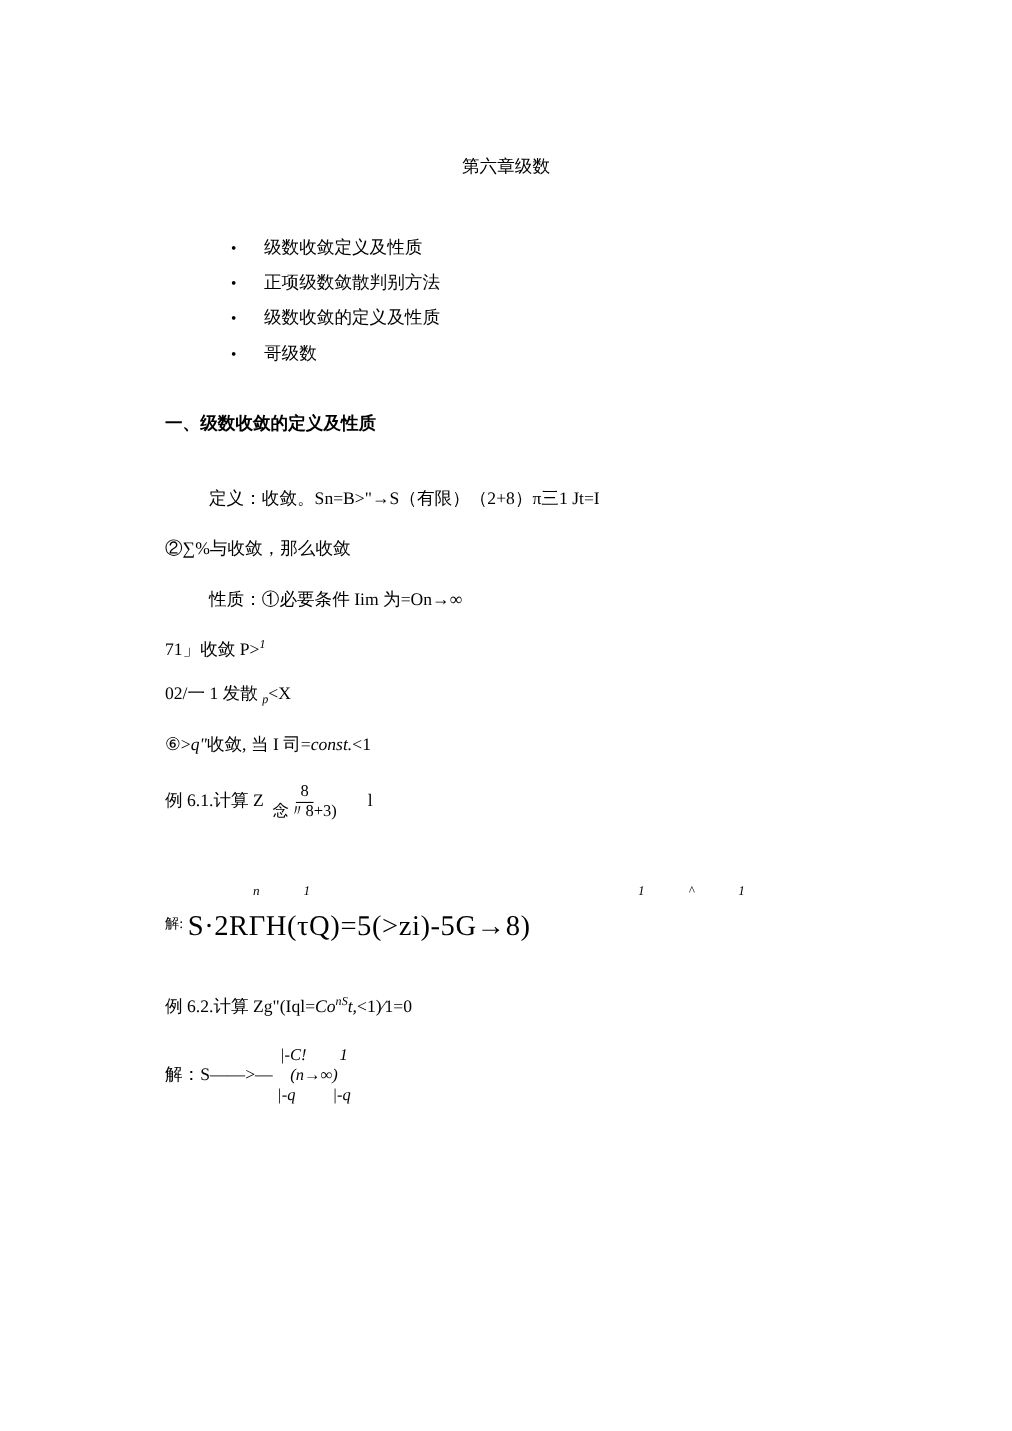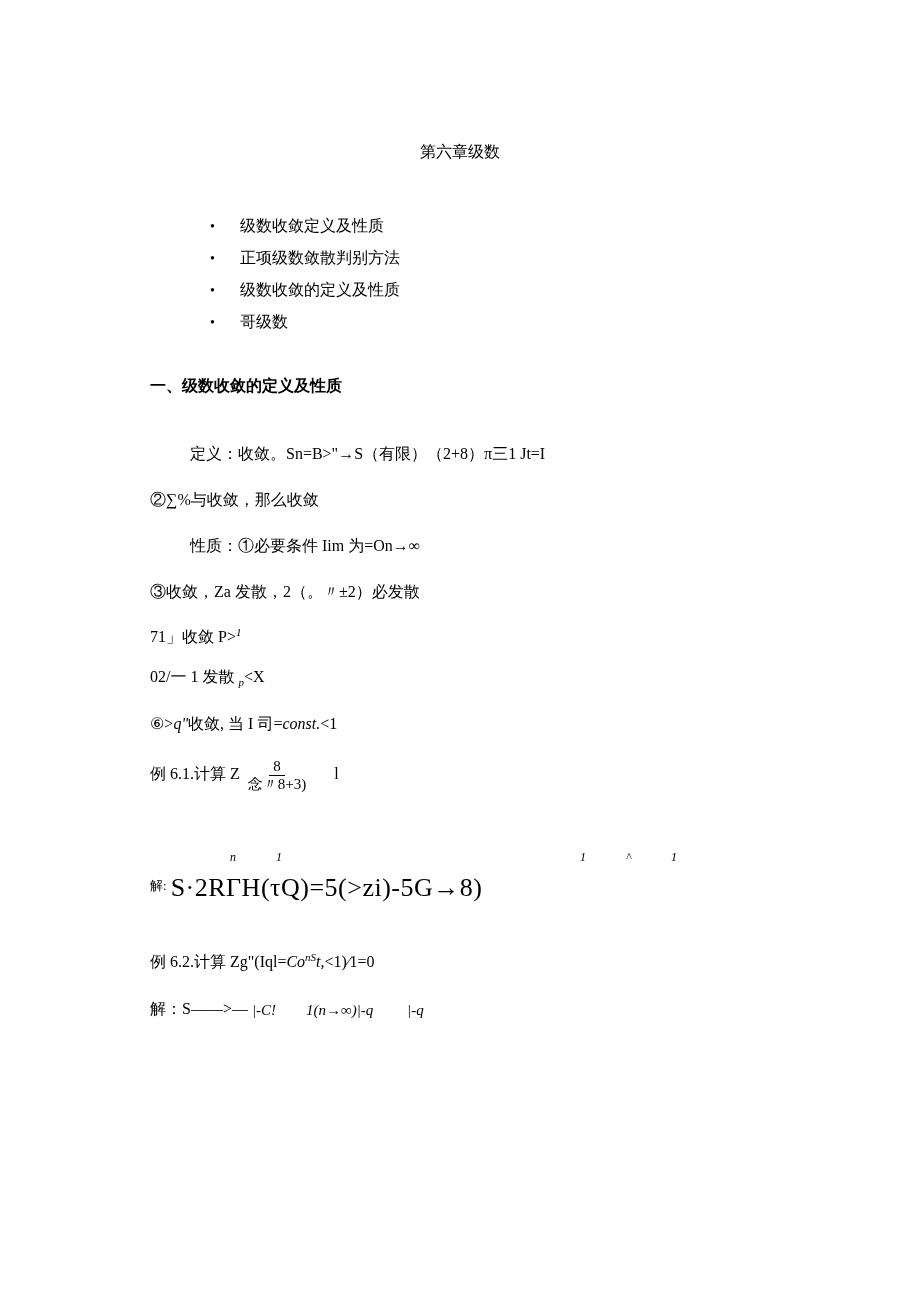--- a/index.html
+++ b/index.html
@@ -101,21 +101,21 @@
   .big-sup-row {
     font-family: "Times New Roman", serif;
     font-size: 12px;
     font-style: italic;
     margin-left: 80px;
     letter-spacing: 40px;
     white-space: pre;
   }
   .stack2 {
     display: inline-flex;
-    flex-direction: row;
+    flex-direction: column;
     align-items: center;
     vertical-align: middle;
     font-family: "Times New Roman", serif;
     font-size: 15px;
     line-height: 1.2;
     font-style: italic;
   }
   .stack2 .row {
     white-space: pre;
   }
@@ -148,21 +148,20 @@
   </div>
 
   <div class="heading2">一、级数收敛的定义及性质</div>
 
   <div class="para indent">定义：收敛。Sn=B&gt;"→S（有限）（2+8）π三1        Jt=I</div>
 
   <div class="para">②∑%与收敛，那么收敛</div>
 
   <div class="para indent">性质：①必要条件 Iim 为=On→∞</div>
 
-  <div class="para">③收敛，Za 发散，2（。〃±2）必发散</div>
 
 
   <div class="tight">
     <span>71」收敛 P&gt;</span><span class="small-sup italic">1</span>
   </div>
   <div class="para" style="margin-top:0;">
     <span>02/一 1 发散 </span><span class="small-sub">p</span><span>&lt;X</span>
   </div>
 
   <div class="para">

